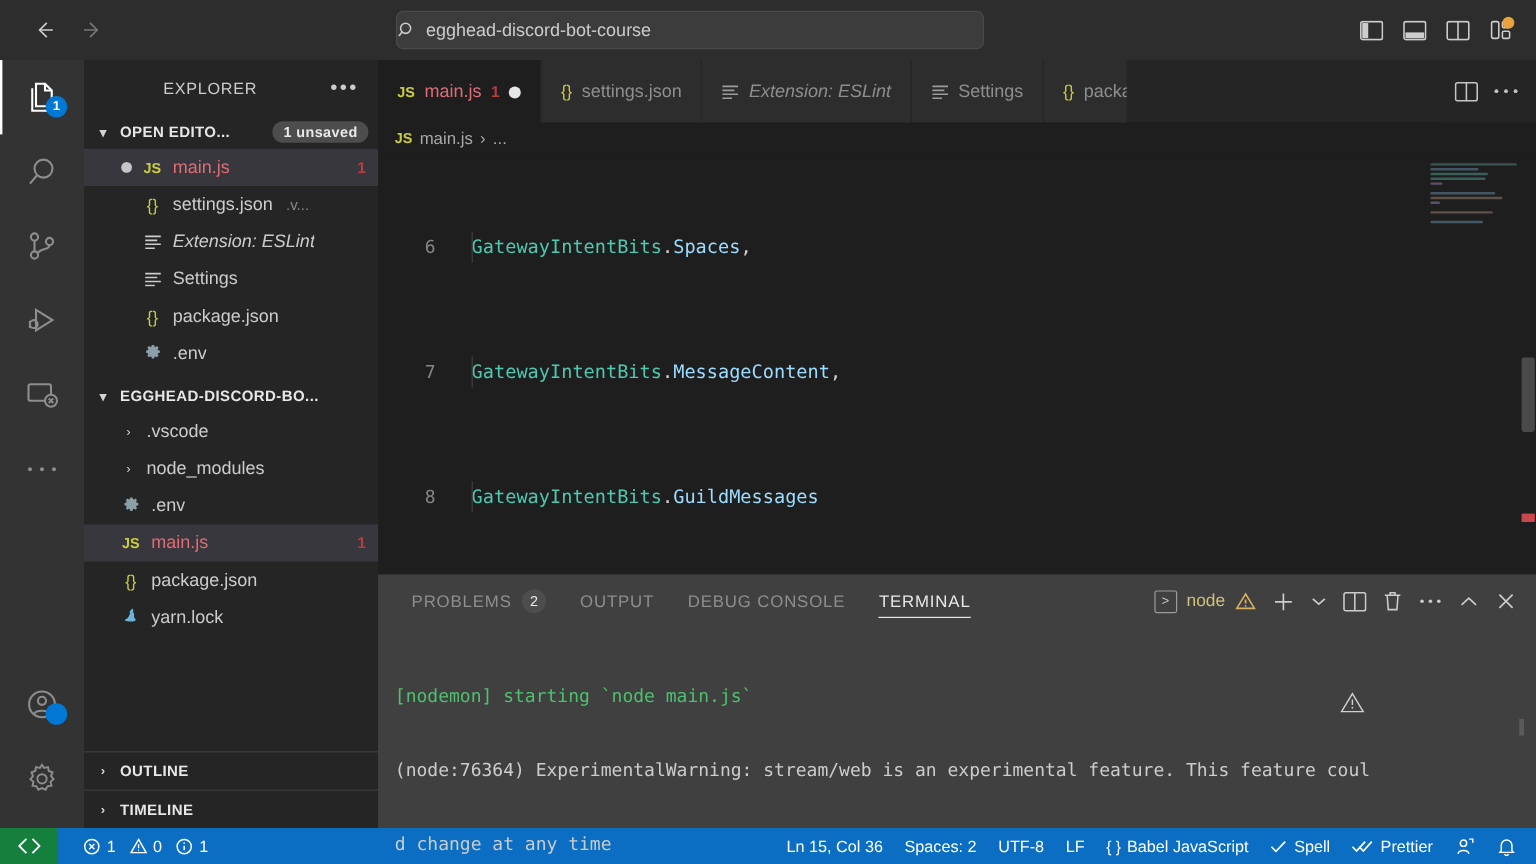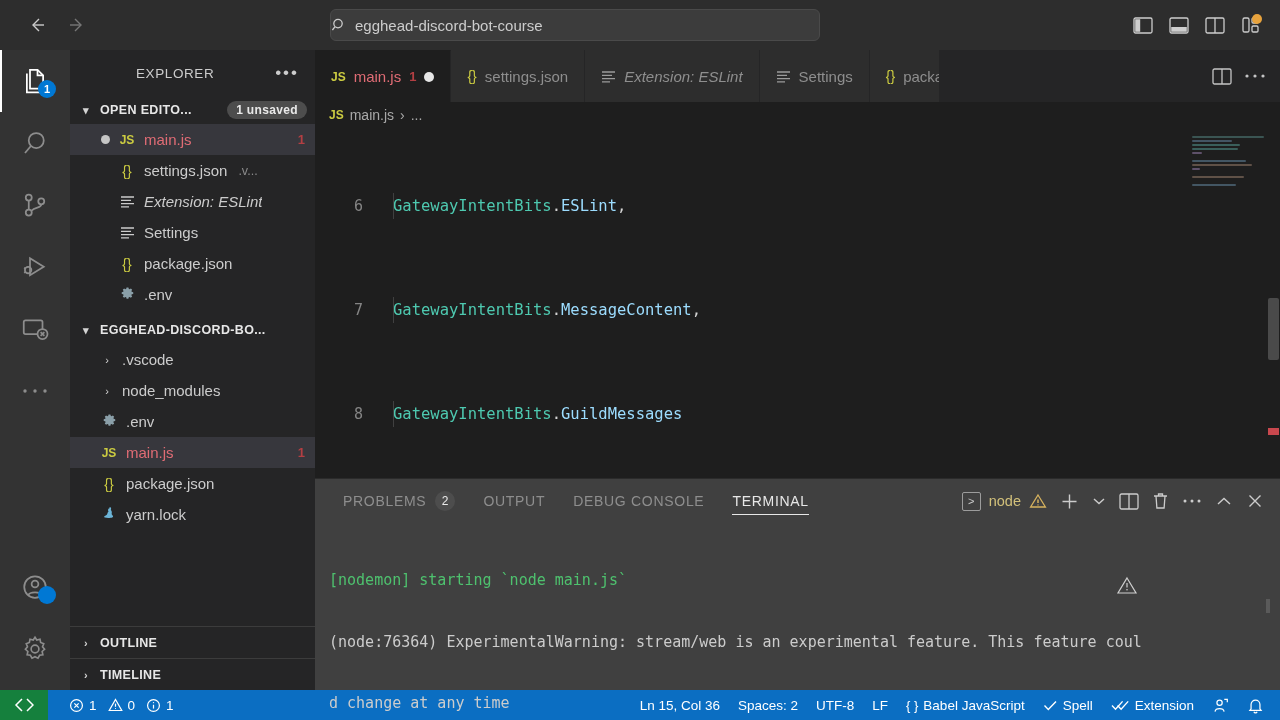--- a/index.html
+++ b/index.html
@@ -464,21 +464,21 @@
         <span>main.js</span>
         <span>›</span>
         <span>...</span>
       </div>
 
       <div class="code-wrap">
         <div class="code" style="top:-13px">
 
           <div class="cline">
             <span class="lnum">6</span>
-            <span class="ctext"><span class="t-cls">GatewayIntentBits</span><span class="t-pun">.</span><span class="t-prop">ESLint</span><span class="t-pun">,</span></span>
+            <span class="ctext"><span class="t-cls">GatewayIntentBits</span><span class="t-pun">.</span><span class="t-prop">Spaces</span><span class="t-pun">,</span></span>
             <span class="guide"></span>
           </div>
 
           <div class="cline">
             <span class="lnum">7</span>
             <span class="ctext"><span class="t-cls">GatewayIntentBits</span><span class="t-pun">.</span><span class="t-prop">MessageContent</span><span class="t-pun">,</span></span>
             <span class="guide"></span>
           </div>
 
           <div class="cline">
@@ -678,21 +678,21 @@
         </span>
         <span>Spell</span>
       </div>
       <div class="sb-item">
         <span>
           <svg width="19" height="13" viewBox="0 0 19 13" fill="none" stroke="#ffffff" stroke-width="1.4">
               <path d="M1 6.6 L4.5 10.2 L11.6 2.4"></path>
               <path d="M6.6 6.6 L10.1 10.2 L17.2 2.4"></path>
             </svg>
         </span>
-        <span>Extension</span>
+        <span>Prettier</span>
       </div>
       <div class="sb-item">
         <span>
           <svg width="17" height="17" viewBox="0 0 18 18" fill="none" stroke="#ffffff" stroke-width="1.3">
               <circle cx="8" cy="6" r="2.8"></circle>
               <path d="M3.2 15.4 C3.9 11.4 12.1 11.4 12.8 15.4"></path>
               <path d="M13 2.4 L16.2 2.4 L16.2 5.6"></path>
             </svg>
         </span>
       </div>

